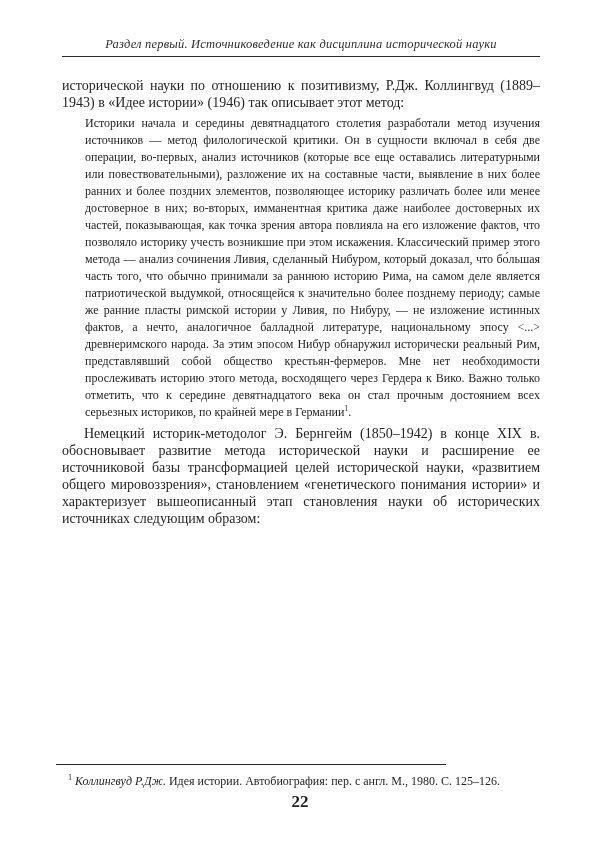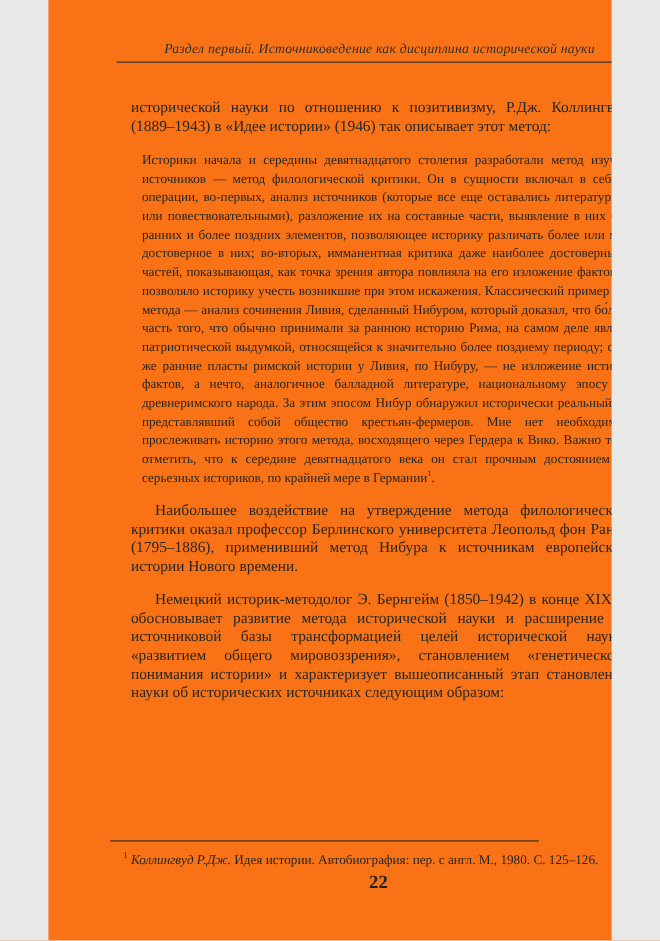--- a/index.html
+++ b/index.html
@@ -2,24 +2,24 @@
 <html lang="ru"><head>
 <meta charset="utf-8">
 <style>
   html, body {
     margin: 0;
     padding: 0;
     background: #e8e8e6;
   }
   .page {
     position: relative;
-    width: 512px;
+    width: 600px;
     height: 855px;
     margin: 0 auto;
-    background: #f97316;
+    background: #ffffff;
     font-family: "Liberation Serif", "DejaVu Serif", serif;
     color: #262626;
     overflow: hidden;
   }
   .running-head {
     position: absolute;
     top: 37px;
     left: 62px;
     width: 478px;
     text-align: center;
@@ -38,21 +38,21 @@
     border-top: 1.6px solid #2a2a2a;
     margin: 0;
   }
   .content {
     position: absolute;
     top: 77px;
     left: 62px;
     width: 478px;
   }
   p.main {
-    margin: 13px;
+    margin: 0;
     font-size: 14px;
     line-height: 17px;
     text-align: justify;
   }
   p.main.indent { text-indent: 22px; }
   .bq {
     margin: 4px 0 4px 23px;
     font-size: 12px;
     line-height: 17px;
     text-align: justify;
@@ -104,21 +104,20 @@
   <div class="running-head">Раздел первый. Источниковедение как дисциплина исторической науки</div>
 
   <hr class="head-rule">
 
   <div class="content">
 
     <p class="main">исторической науки по отношению к позитивизму, Р.Дж. Коллингвуд (1889–1943) в «Идее истории» (1946) так описывает этот метод:</p>
 
     <div class="bq"><span>Историки начала и середины девятнадцатого столетия разработали метод изучения источников — метод филологической критики. Он в сущности включал в себя две операции, во-первых, анализ источников (которые все еще оставались литературными или повествовательными), разложение их на составные части, выявление в них более ранних и более поздних элементов, позволяющее историку различать более или менее достоверное в них; во-вторых, имманентная критика даже наиболее достоверных их частей, показывающая, как точка зрения автора повлияла на его изложение фактов, что позволяло историку учесть возникшие при этом искажения. Классический пример этого метода — анализ сочинения Ливия, сделанный Нибуром, который доказал, что бо́льшая часть того, что обычно принимали за раннюю историю Рима, на самом деле является патриотической выдумкой, относящейся к значительно более позднему периоду; самые же ранние пласты римской истории у Ливия, по Нибуру, — не изложение истинных фактов, а нечто, аналогичное балладной литературе, национальному эпосу &lt;...&gt; древнеримского народа. За этим эпосом Нибур обнаружил исторически реальный Рим, представлявший собой общество крестьян-фермеров. Мне нет необходимости прослеживать историю этого метода, восходящего через Гердера к Вико. Важно только отметить, что к середине девятнадцатого века он стал прочным достоянием всех серьезных историков, по крайней мере в Германии</span><sup class="ref">1</sup><span>.</span></div>
 
-    <p class="main indent">Наибольшее воздействие на утверждение метода филологической критики оказал профессор Берлинского университета Леопольд фон Ранке (1795–1886), применивший метод Нибура к источникам европейской истории Нового времени.</p>
 
 
     <p class="main indent">Немецкий историк-методолог Э. Бернгейм (1850–1942) в конце XIX в. обосновывает развитие метода исторической науки и расширение ее источниковой базы трансформацией целей исторической науки, «развитием общего мировоззрения», становлением «генетического понимания истории» и характеризует вышеописанный этап становления науки об исторических источниках следующим образом:</p>
 
 
   </div>
 
   <hr class="footnote-rule">
 
   <div class="footnote"><sup class="fn-marker">1</sup><span class="fn-author">Коллингвуд Р.Дж.</span><span> Идея истории. Автобиография: пер. с англ. М., 1980. С. 125–126.</span></div>

